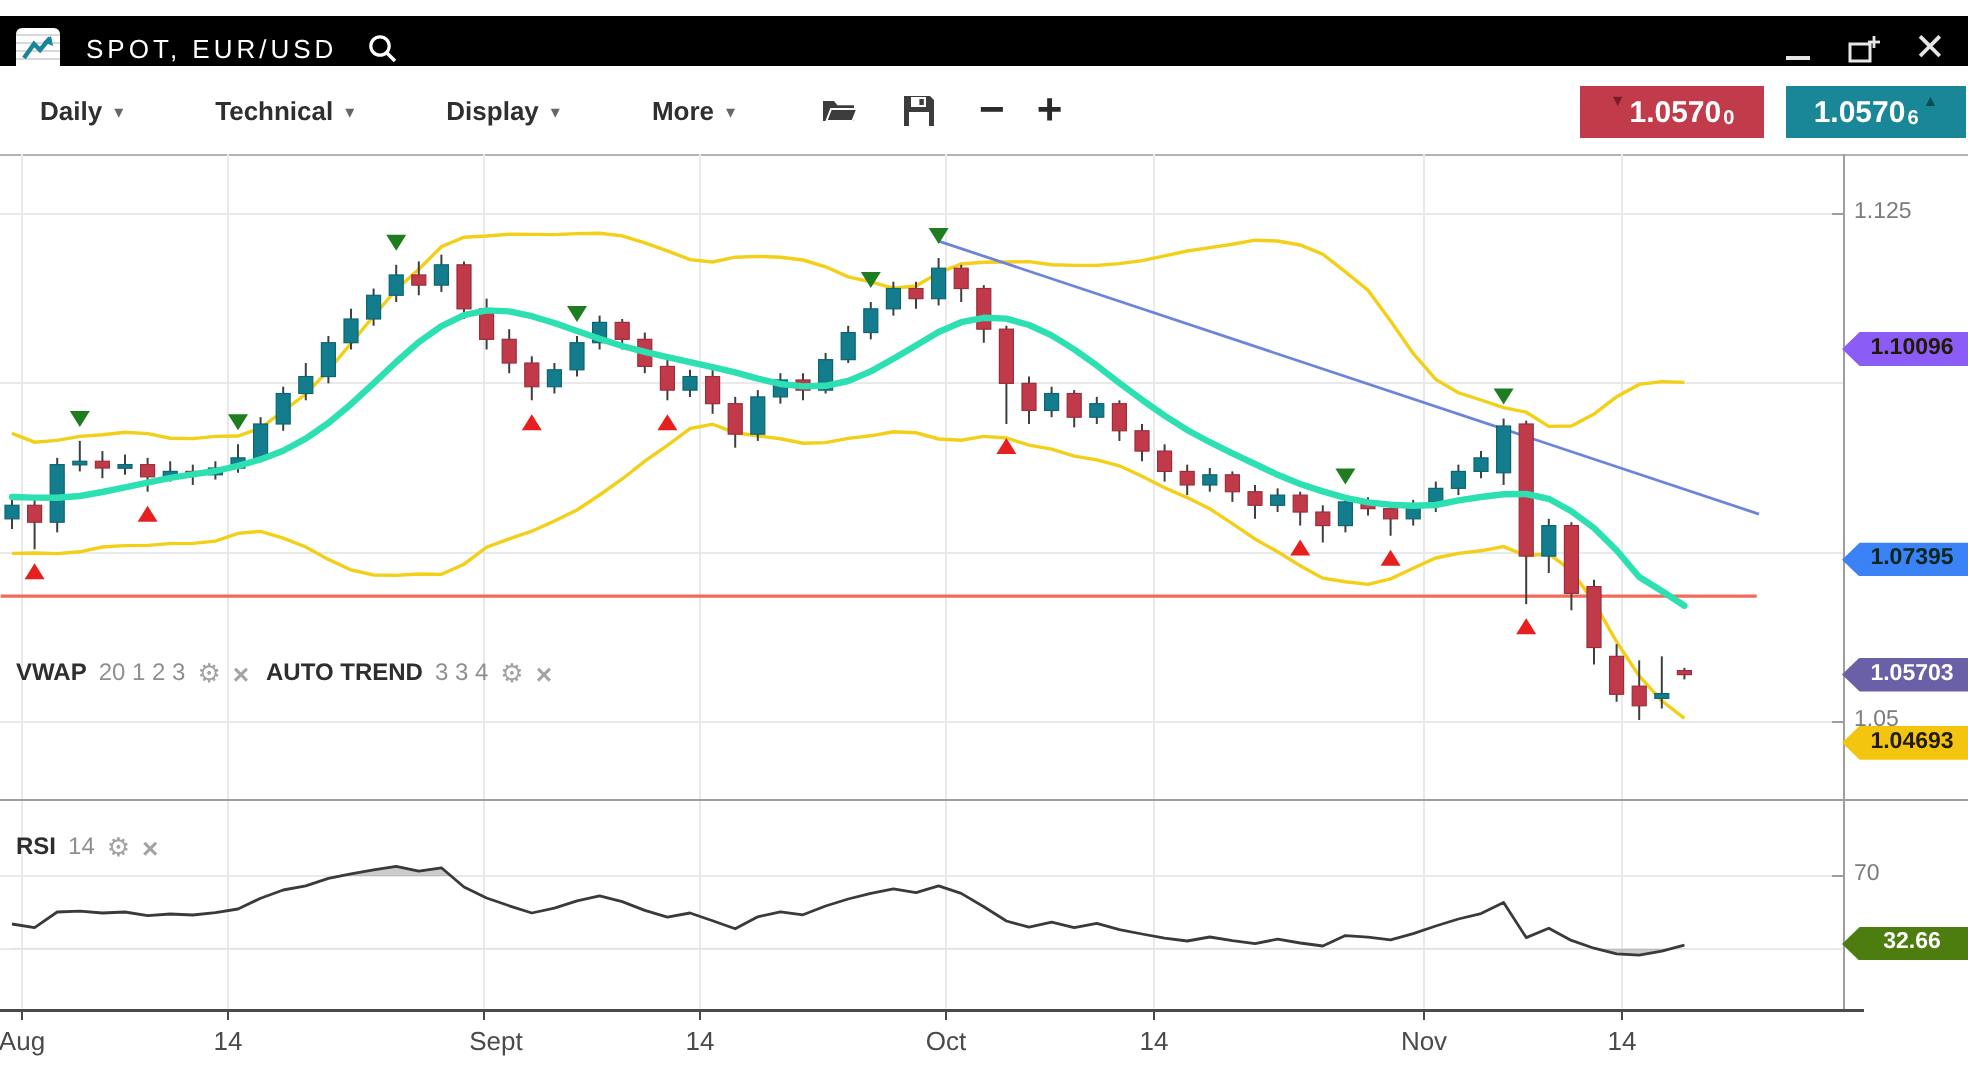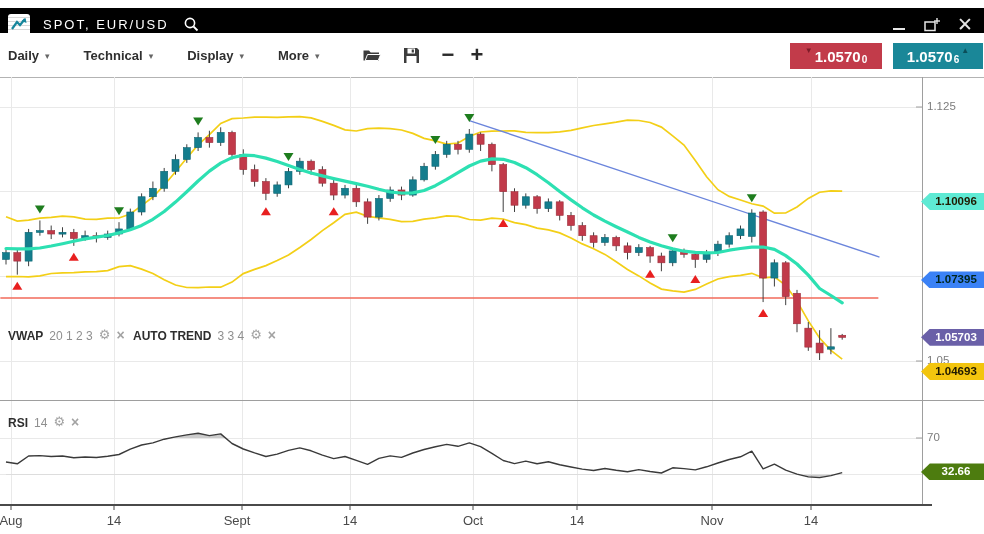--- a/index.html
+++ b/index.html
@@ -13,39 +13,39 @@
   .logo svg{position:absolute;left:0;top:0;}
   .app-title{color:#fff;font-size:13px;letter-spacing:2px;margin-left:13px;font-weight:400;}
   .search-ic{margin-left:14px;display:flex;align-items:center;cursor:pointer;}
   .wincontrols{position:absolute;right:10px;top:0;height:33px;display:flex;align-items:center;gap:15px;}
   .winbtn{color:#e6e6e6;cursor:pointer;display:flex;align-items:center;justify-content:center;width:18px;height:18px;}
   .minbar{width:12px;height:2px;background:#e6e6e6;margin-top:8px;}
   .closex{font-size:19px;line-height:18px;font-weight:400;}
   
   .toolbar{position:absolute;left:0;top:33px;width:984px;height:44px;background:#fff;
            border-bottom:1px solid #b3b3b3;display:flex;align-items:center;}
-  .menu{display:flex;align-items:center;gap:6px;cursor:pointer;margin-left:8px;margin-right:26px;}
+  .menu{display:flex;align-items:center;gap:6px;cursor:pointer;margin-left:20px;margin-right:26px;}
   .menu .lbl{font-size:13px;font-weight:700;color:#2f2f2f;}
   .caret{font-size:9px;color:#666;padding-top:2px;}
   .tbico{cursor:pointer;margin-right:22px;display:flex;align-items:center;}
   .zoomtxt{font-size:22px;font-weight:700;color:#2a2a2a;line-height:20px;}
   .cp-label{position:absolute;right:208px;top:0;height:44px;display:flex;align-items:center;
             font-size:12.5px;color:#5f6062;letter-spacing:.6px;}
   .cp-badge{position:absolute;top:10px;height:26px;display:flex;align-items:center;justify-content:center;
             color:#fff;font-size:15px;font-weight:700;cursor:pointer;}
   .cp-badge .sub{font-size:10px;align-self:flex-end;margin-bottom:4px;margin-left:1px;}
   .cp-badge .arr{font-size:8px;align-self:flex-start;margin-top:3px;}
   .cp-red{right:102px;width:92px;background:#c23b4a;}
   .cp-red .arr{color:#7d1c28;margin-right:2px;}
   .cp-teal{right:1px;width:90px;background:#1a8798;}
   .cp-teal .arr{color:#0b4e59;margin-left:2px;}
   
   .chartwrap{position:absolute;left:0;top:77px;width:984px;height:457px;}
   .overlay{position:absolute;left:0;top:0;width:984px;height:534px;pointer-events:none;}
-  .ind-row{position:absolute;display:flex;align-items:flex-start;gap:6px;pointer-events:auto;}
+  .ind-row{position:absolute;display:flex;align-items:flex-end;gap:6px;pointer-events:auto;}
   .ind-name{font-size:12px;font-weight:700;color:#2e2e2e;}
   .ind-par{font-size:12px;color:#8f8f8f;}
   .ind-ic{font-size:13px;color:#a3a3a3;cursor:pointer;line-height:12px;}
   .ind-x{font-size:14px;font-weight:700;color:#a3a3a3;cursor:pointer;line-height:12px;}
   .ax{position:absolute;font-size:11.5px;color:#7c7c7c;}
   .xlab{position:absolute;font-size:13px;color:#4a4a4a;transform:translateX(-50%);}
   .badge{position:absolute;left:921px;width:63px;height:17px;font-size:11.5px;font-weight:700;
          line-height:17px;text-align:center;padding-left:7px;box-sizing:border-box;
          clip-path:polygon(0 50%,14% 0,100% 0,100% 100%,14% 100%);}
 </style>
@@ -361,25 +361,25 @@
       <span class="ind-name">RSI</span>
       <span class="ind-par">14</span>
       <span class="ind-ic">⚙</span>
       <span class="ind-x">×</span>
     </div>
   <div class="ax" style="left: 927px; top: 100px;">1.125</div>
       <div class="ax" style="left: 927px; top: 354.025px;">1.05</div>
       <div class="ax" style="left: 927px; top: 431px;">70</div>
       <div class="xlab" style="left: 11px; top: 513px;">Aug</div>
       <div class="xlab" style="left: 114px; top: 513px;">14</div>
-      <div class="xlab" style="left: 237px; top: 513px;">Sept</div>
+      <div class="xlab" style="left: 248px; top: 513px;">Sept</div>
       <div class="xlab" style="left: 350px; top: 513px;">14</div>
       <div class="xlab" style="left: 473px; top: 513px;">Oct</div>
       <div class="xlab" style="left: 577px; top: 513px;">14</div>
       <div class="xlab" style="left: 712px; top: 513px;">Nov</div>
       <div class="xlab" style="left: 811px; top: 513px;">14</div>
-      <div class="badge" style="top: 193px; background: #5eead4; color: rgb(32, 26, 0);">1.10096</div>
+      <div class="badge" style="top: 166px; background: #8b5cf6; color: rgb(32, 26, 0);">1.10096</div>
       <div class="badge" style="top: 271.406px; background: #3b82f6; color: rgb(0, 38, 28);">1.07395</div>
       <div class="badge" style="top: 328.714px; background: rgb(106, 96, 168); color: rgb(255, 255, 255);">1.05703</div>
       <div class="badge" style="top: 362.923px; background: rgb(243, 197, 14); color: rgb(32, 26, 0);">1.04693</div>
       <div class="badge" style="top: 463.498px; background: #4d7c0f; color: rgb(255, 255, 255);">32.66</div>
     </div>
 </div>
 
 </body></html>

